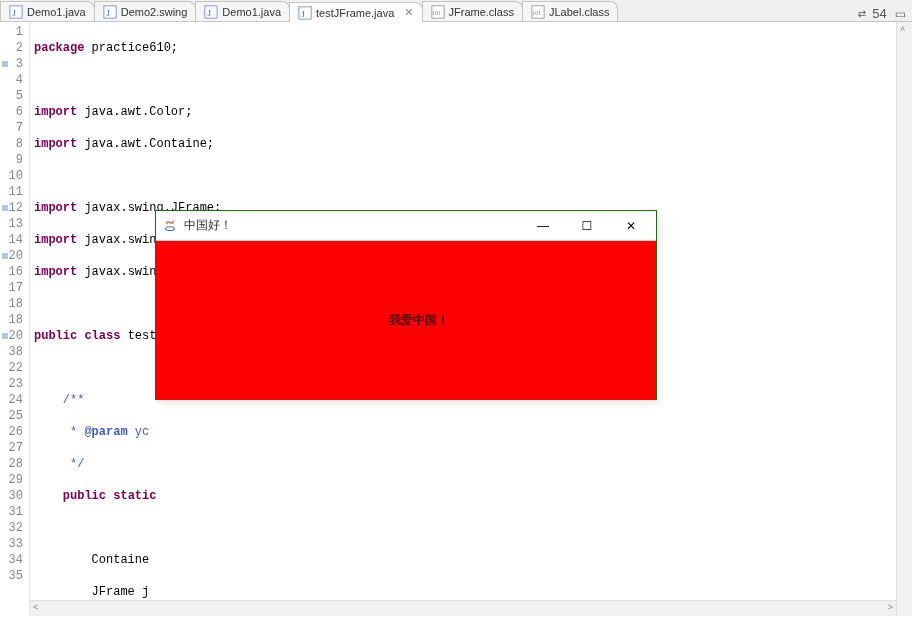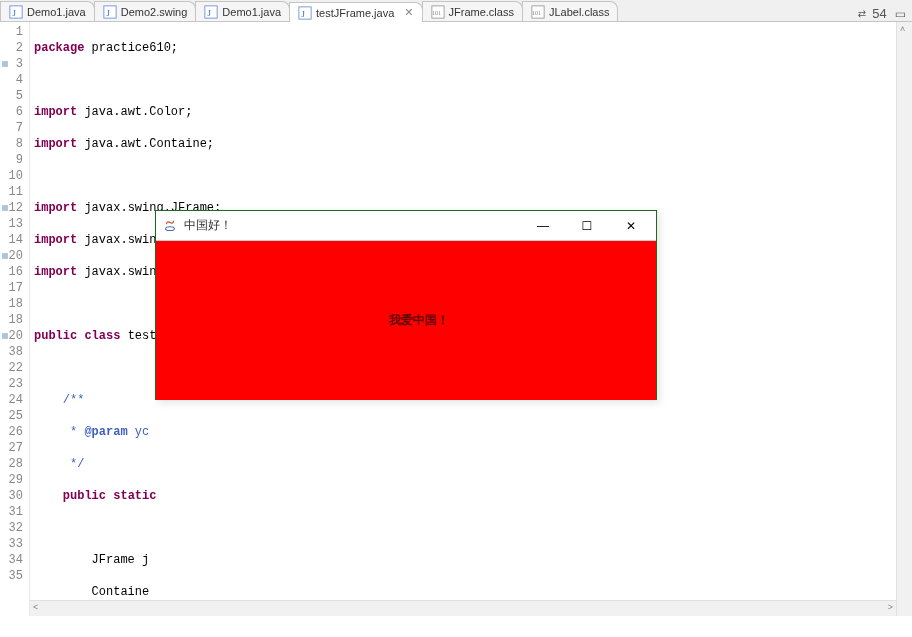--- a/index.html
+++ b/index.html
@@ -255,22 +255,22 @@
 <div class="line"><span class="kw">import</span><span> javax.swing.JLabel;</span></div>
 <div class="line"><span class="kw">import</span><span> javax.swing.SwingConstants;</span></div>
 <div class="line"></div>
 <div class="line"><span class="kw">public</span> <span class="kw">class</span><span> testJFrame {</span></div>
 <div class="line"></div>
 <div class="line"><span class="cm-doc">    /**</span></div>
 <div class="line"><span class="cm-doc">     * </span><span class="cm-doc" style="font-weight:bold">@param</span><span class="cm-doc"> yc</span></div>
 <div class="line"><span class="cm-doc">     */</span></div>
 <div class="line">    <span class="kw">public</span> <span class="kw">static</span></div>
 <div class="line"></div>
+<div class="line"><span>        Containe</span></div>
 <div class="line"><span>        JFrame j</span></div>
-<div class="line"><span>        Containe</span></div>
 
 
 
 
 
 
 
 
 
 

